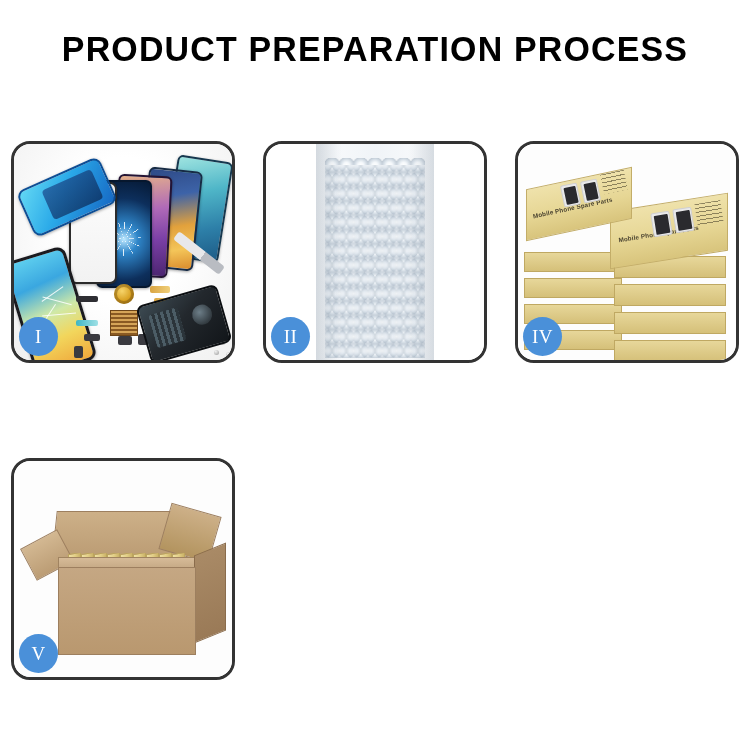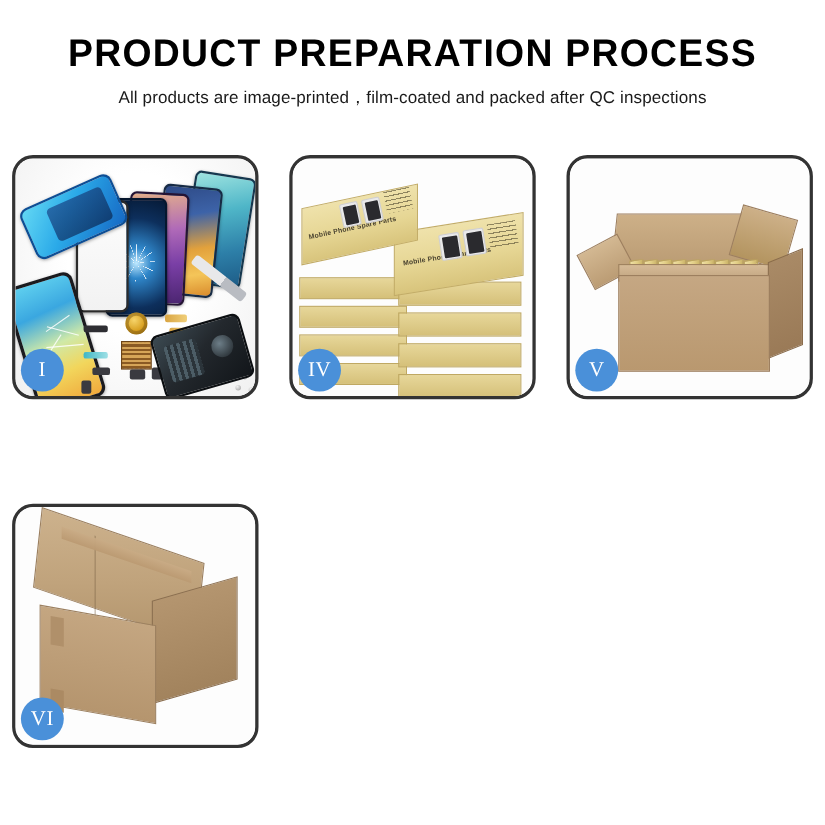--- a/index.html
+++ b/index.html
@@ -532,21 +532,20 @@
     width: 1px; height: 74px;
     background: rgba(120,95,65,.5);
     transform: skewY(19deg);
   }
 </style>
 </head>
 <body>
 
 <div id="header">
   <div id="page-title">PRODUCT PREPARATION PROCESS</div>
-  <div id="page-subtitle">All products are image-printed，film-coated and packed after QC inspections</div>
 </div>
 
 <div id="panel-grid">
 
   <div class="panel">
     <div class="panel-media">
       <div class="p1-bg"></div>
 
       <div class="phone ph-a"></div>
       <div class="phone ph-b"></div>
@@ -578,20 +577,30 @@
       <div class="part pt-dark" style="left:60px;top:202px;width:9px;height:12px;border-radius:2px;"></div>
       <div class="part pt-screw" style="left:206px;top:196px;"></div>
       <div class="part pt-screw" style="left:200px;top:206px;"></div>
       <div class="part pt-screw" style="left:212px;top:208px;"></div>
       <div class="pt-backplate"></div>
       <div class="pt-driver"></div>
     </div>
     <div class="badge">I</div>
   </div>
 
+  <div class="panel">
+    <div class="panel-media">
+      <div class="bw-bg"></div>
+      <div class="bw-sheet"></div>
+      <div class="bw-bubbles"></div>
+      <div class="bw-bubbles-2"></div>
+      <div class="bw-shade"></div>
+    </div>
+    <div class="badge">II</div>
+  </div>
 
 
   <div class="panel">
     <div class="panel-media">
       <div class="b4-bg"></div>
 
       <div class="sb-face" style="left:6px;top:186px;width:96px;height:18px;"></div>
       <div class="sb-face" style="left:6px;top:160px;width:96px;height:18px;"></div>
       <div class="sb-face" style="left:6px;top:134px;width:96px;height:18px;"></div>
       <div class="sb-face" style="left:6px;top:108px;width:96px;height:18px;"></div>
@@ -644,27 +653,14 @@
         <div class="yb" style="left:104px;"></div>
       </div>
 
       <div class="c5-rim"></div>
       <div class="c5-body-side"></div>
       <div class="c5-body-front"></div>
     </div>
     <div class="badge">V</div>
   </div>
 
-  <div class="panel">
-    <div class="panel-media">
-      <div class="b6-bg"></div>
-      <div class="c6-top"></div>
-      <div class="c6-seam"></div>
-      <div class="c6-tape-top"></div>
-      <div class="c6-side"></div>
-      <div class="c6-front"></div>
-      <div class="c6-tape-front"></div>
-      <div class="c6-tape-front2"></div>
-    </div>
-    <div class="badge">VI</div>
-  </div>
 
 </div>
 
 </body></html>

